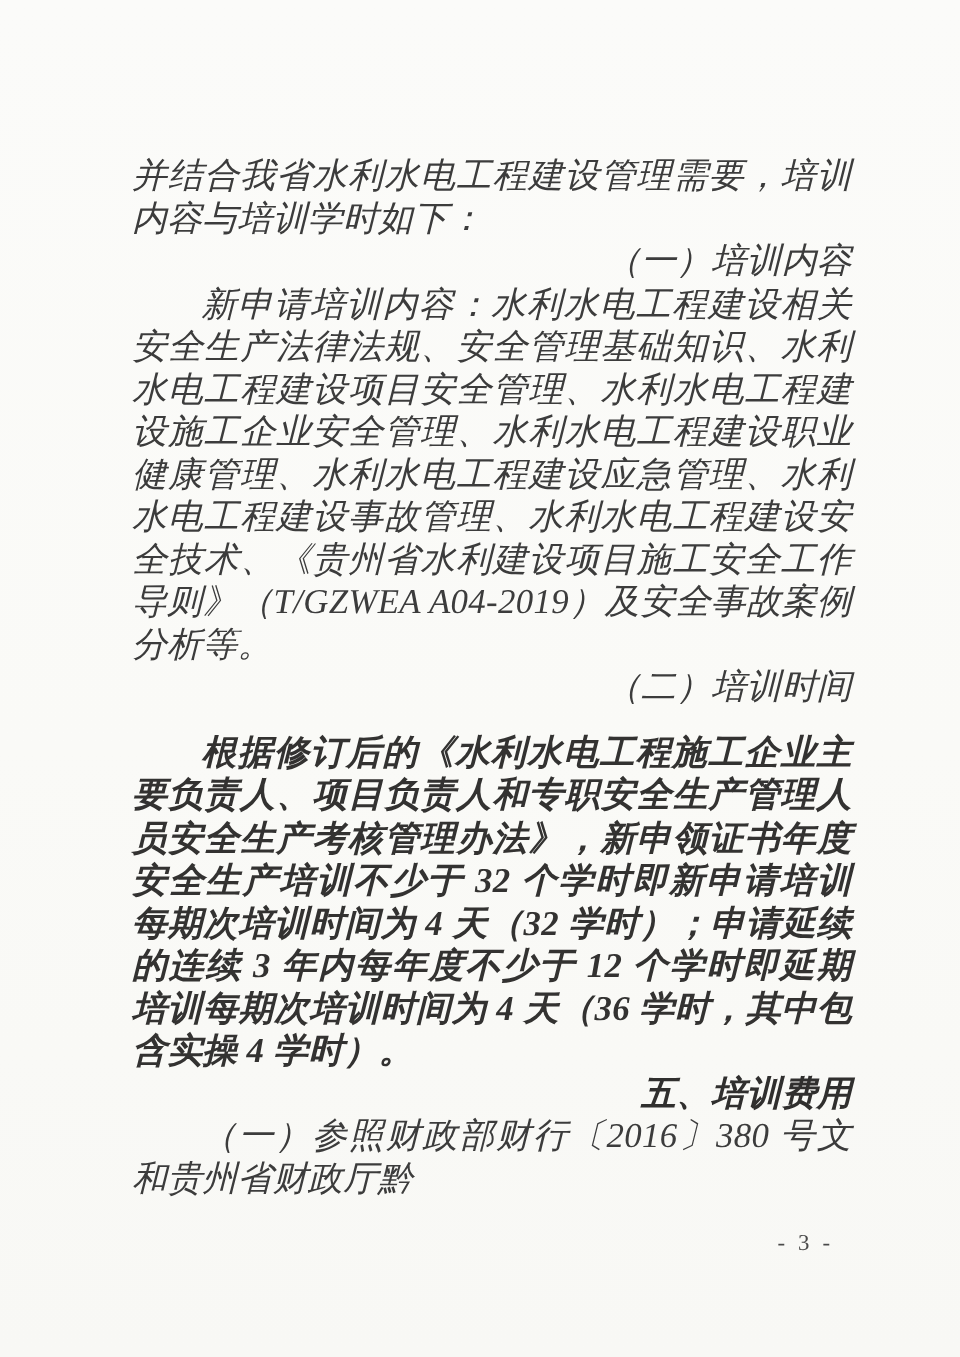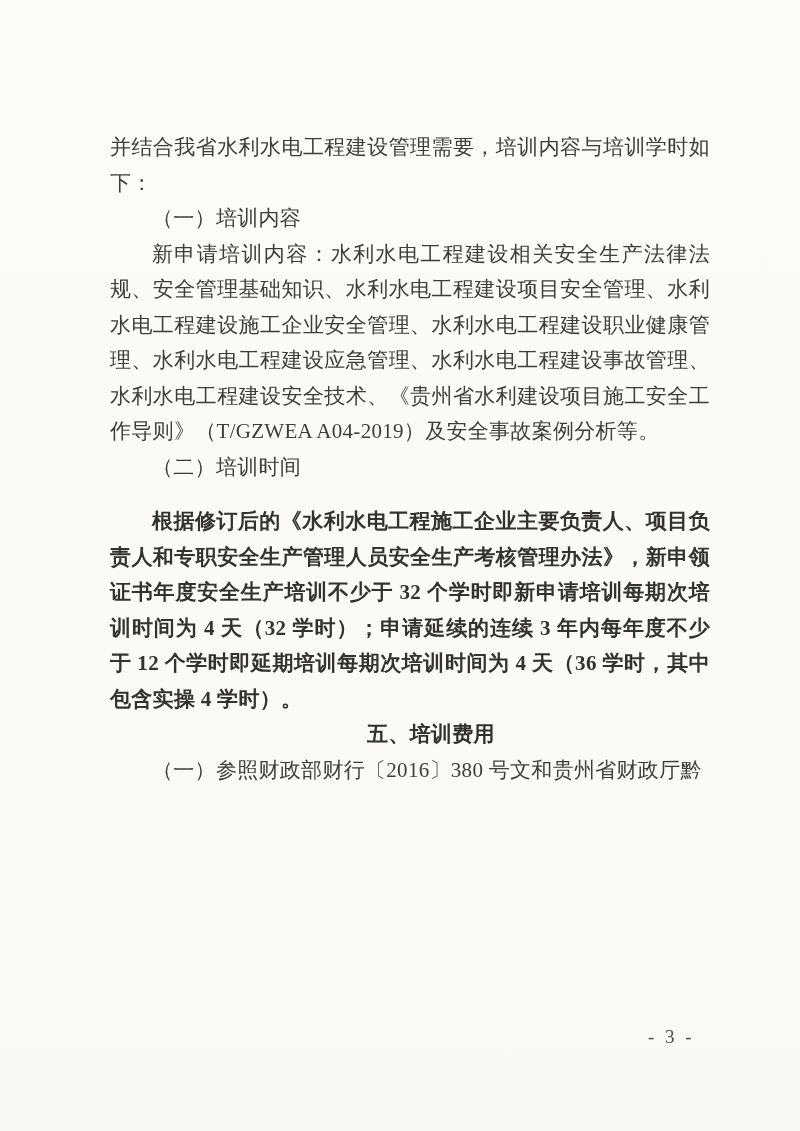--- a/index.html
+++ b/index.html
@@ -22,43 +22,44 @@
     background: linear-gradient(180deg, #fbfbf9 0%, #fafaf7 55%, #f8f8f5 100%);
   }
   .content {
     position: absolute;
     left: 110px;
     top: 130px;
     width: 600px;
   }
   .content p {
     margin: 0;
-    font-size: 21px;
+    font-size: 29px;
     line-height: 35.5px;
     color: #3c3c3c;
     text-align: justify;
     text-justify: inter-ideograph;
     text-indent: 2em;
     letter-spacing: 0.3px;
+    font-style: italic;
   }
   .content p.no-indent {
     text-indent: 0;
   }
   .content p.bold {
     font-weight: bold;
     color: #333231;
     margin-top: 19px;
   }
   .content p.section-title {
     font-weight: bold;
     color: #302f2e;
-    text-align: center;
+    text-align: right;
   }
   .content p.subheading {
-    text-align: left;
+    text-align: right;
   }
   .page-number {
     position: absolute;
     top: 1026px;
     left: 648px;
     font-size: 19px;
     color: #4a4a4a;
     letter-spacing: 3px;
     font-family: "Liberation Serif", "DejaVu Serif", serif;
   }

